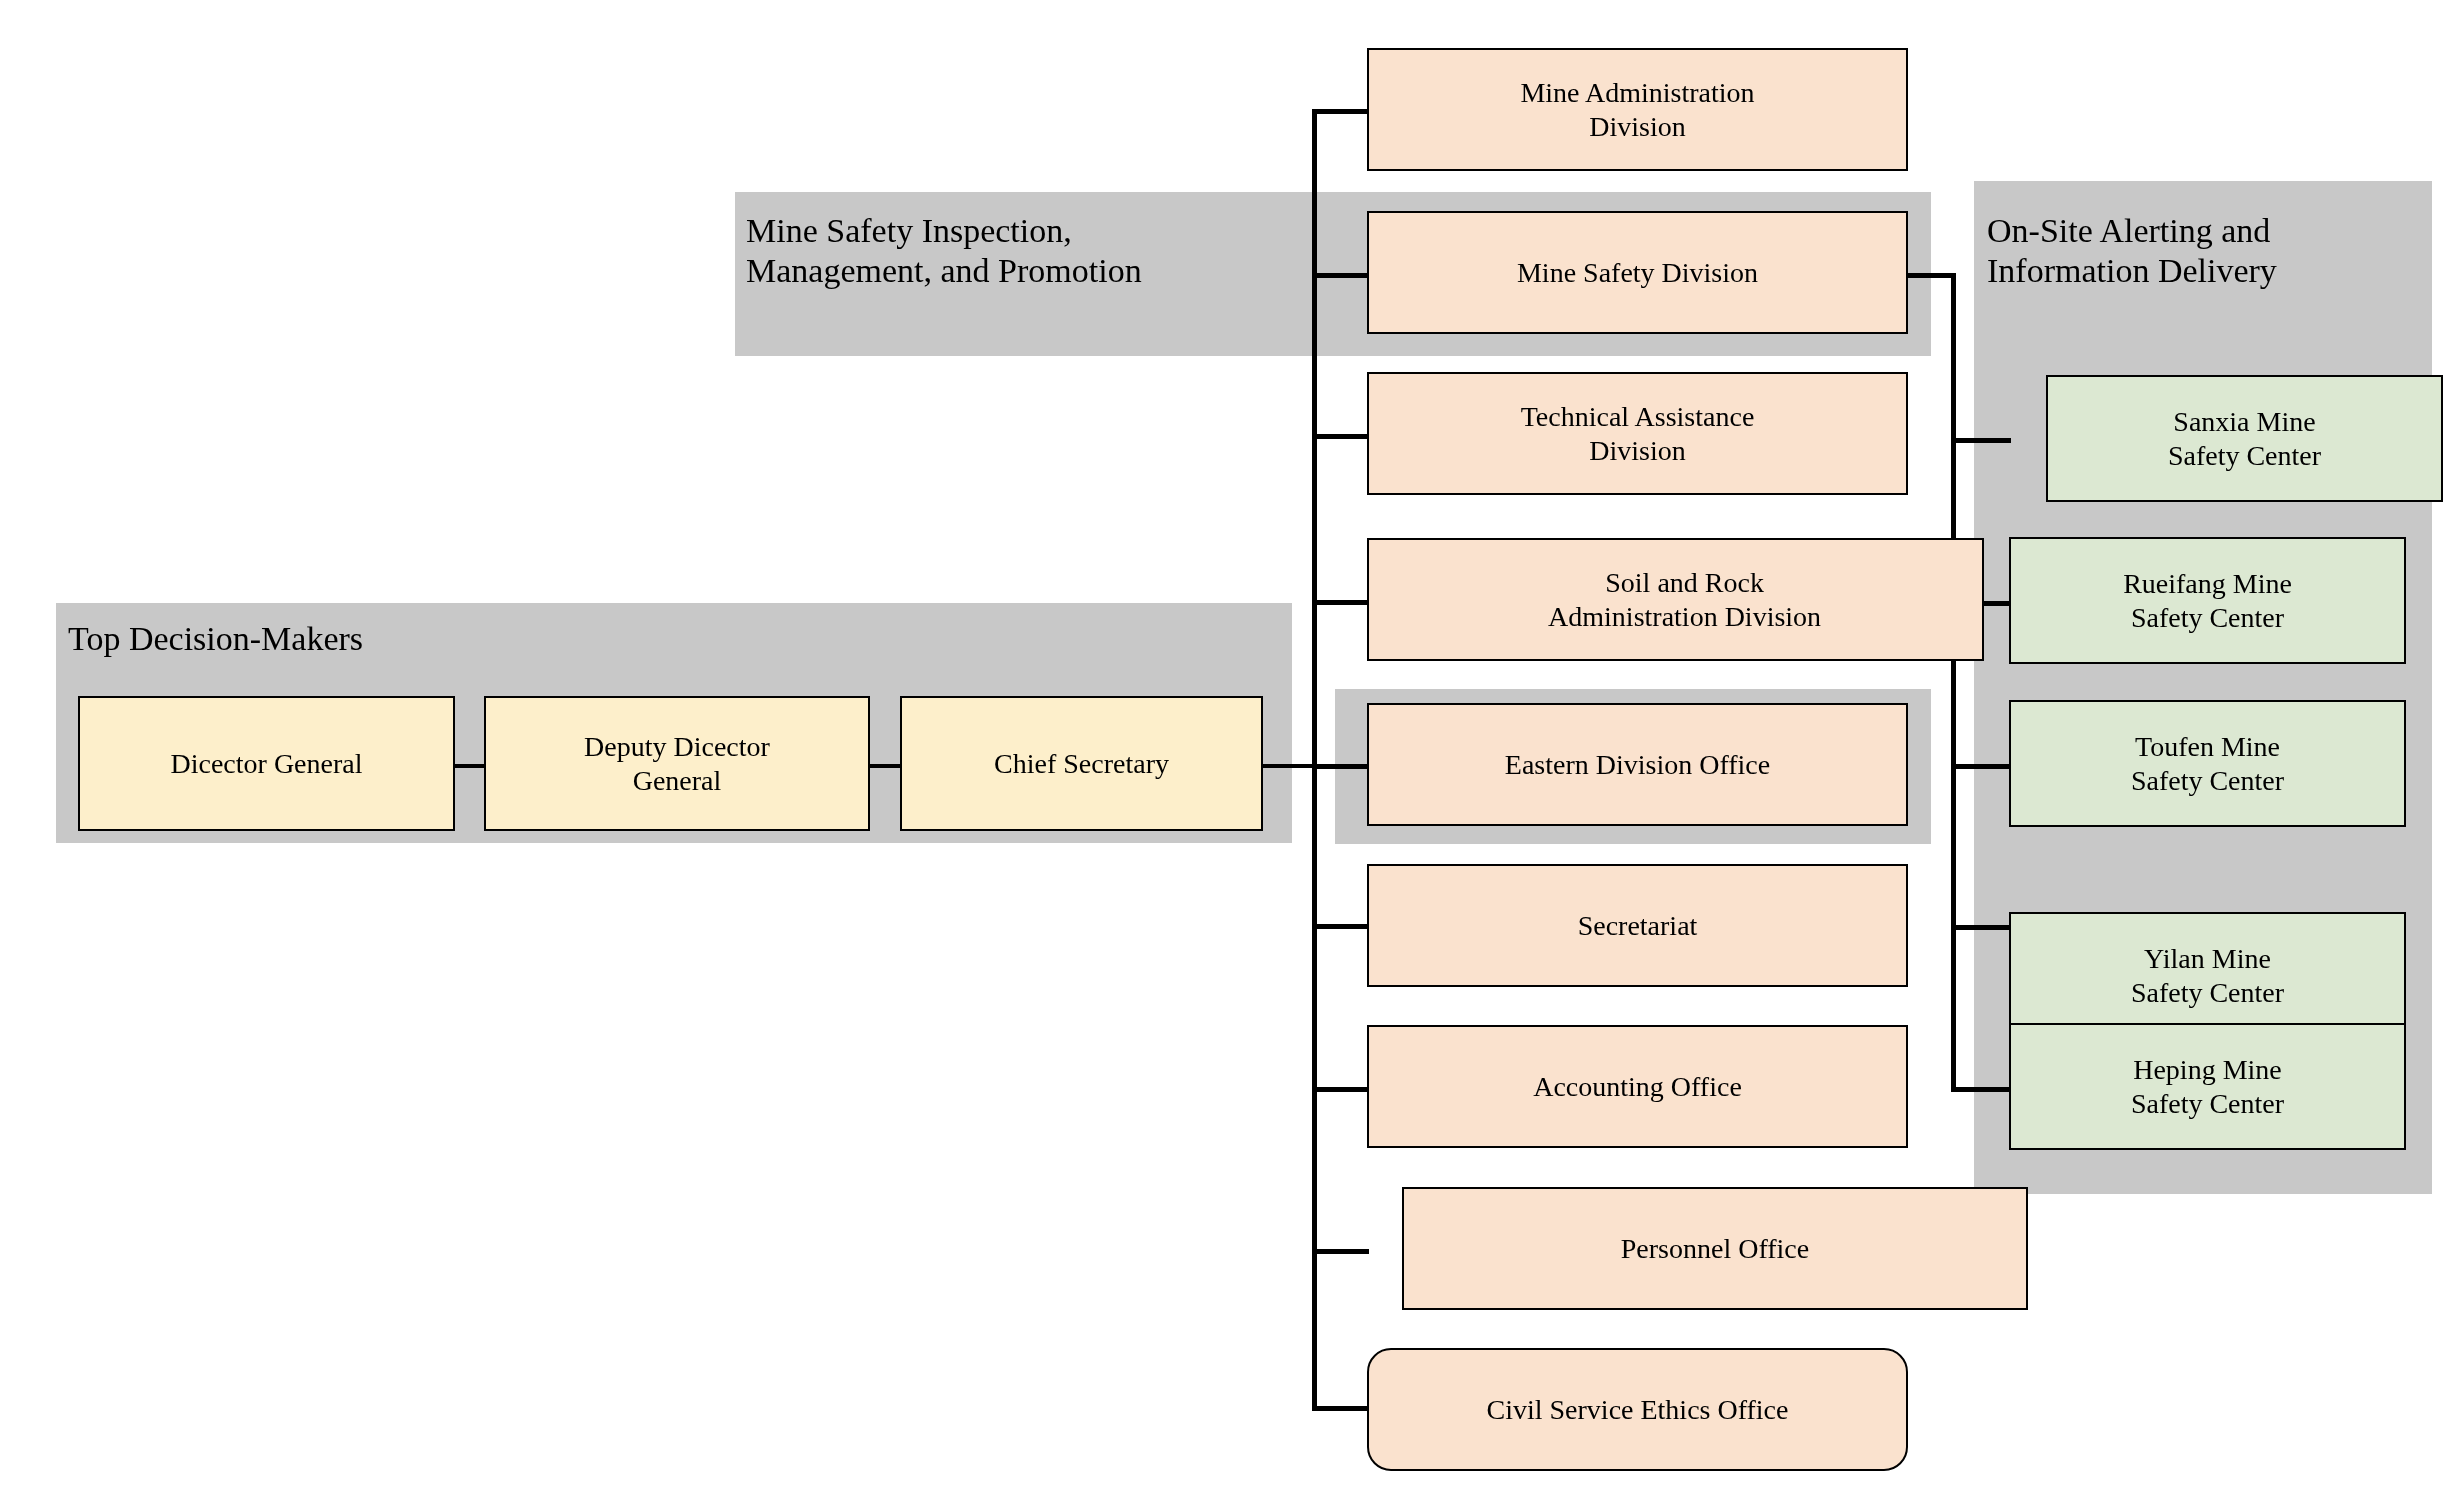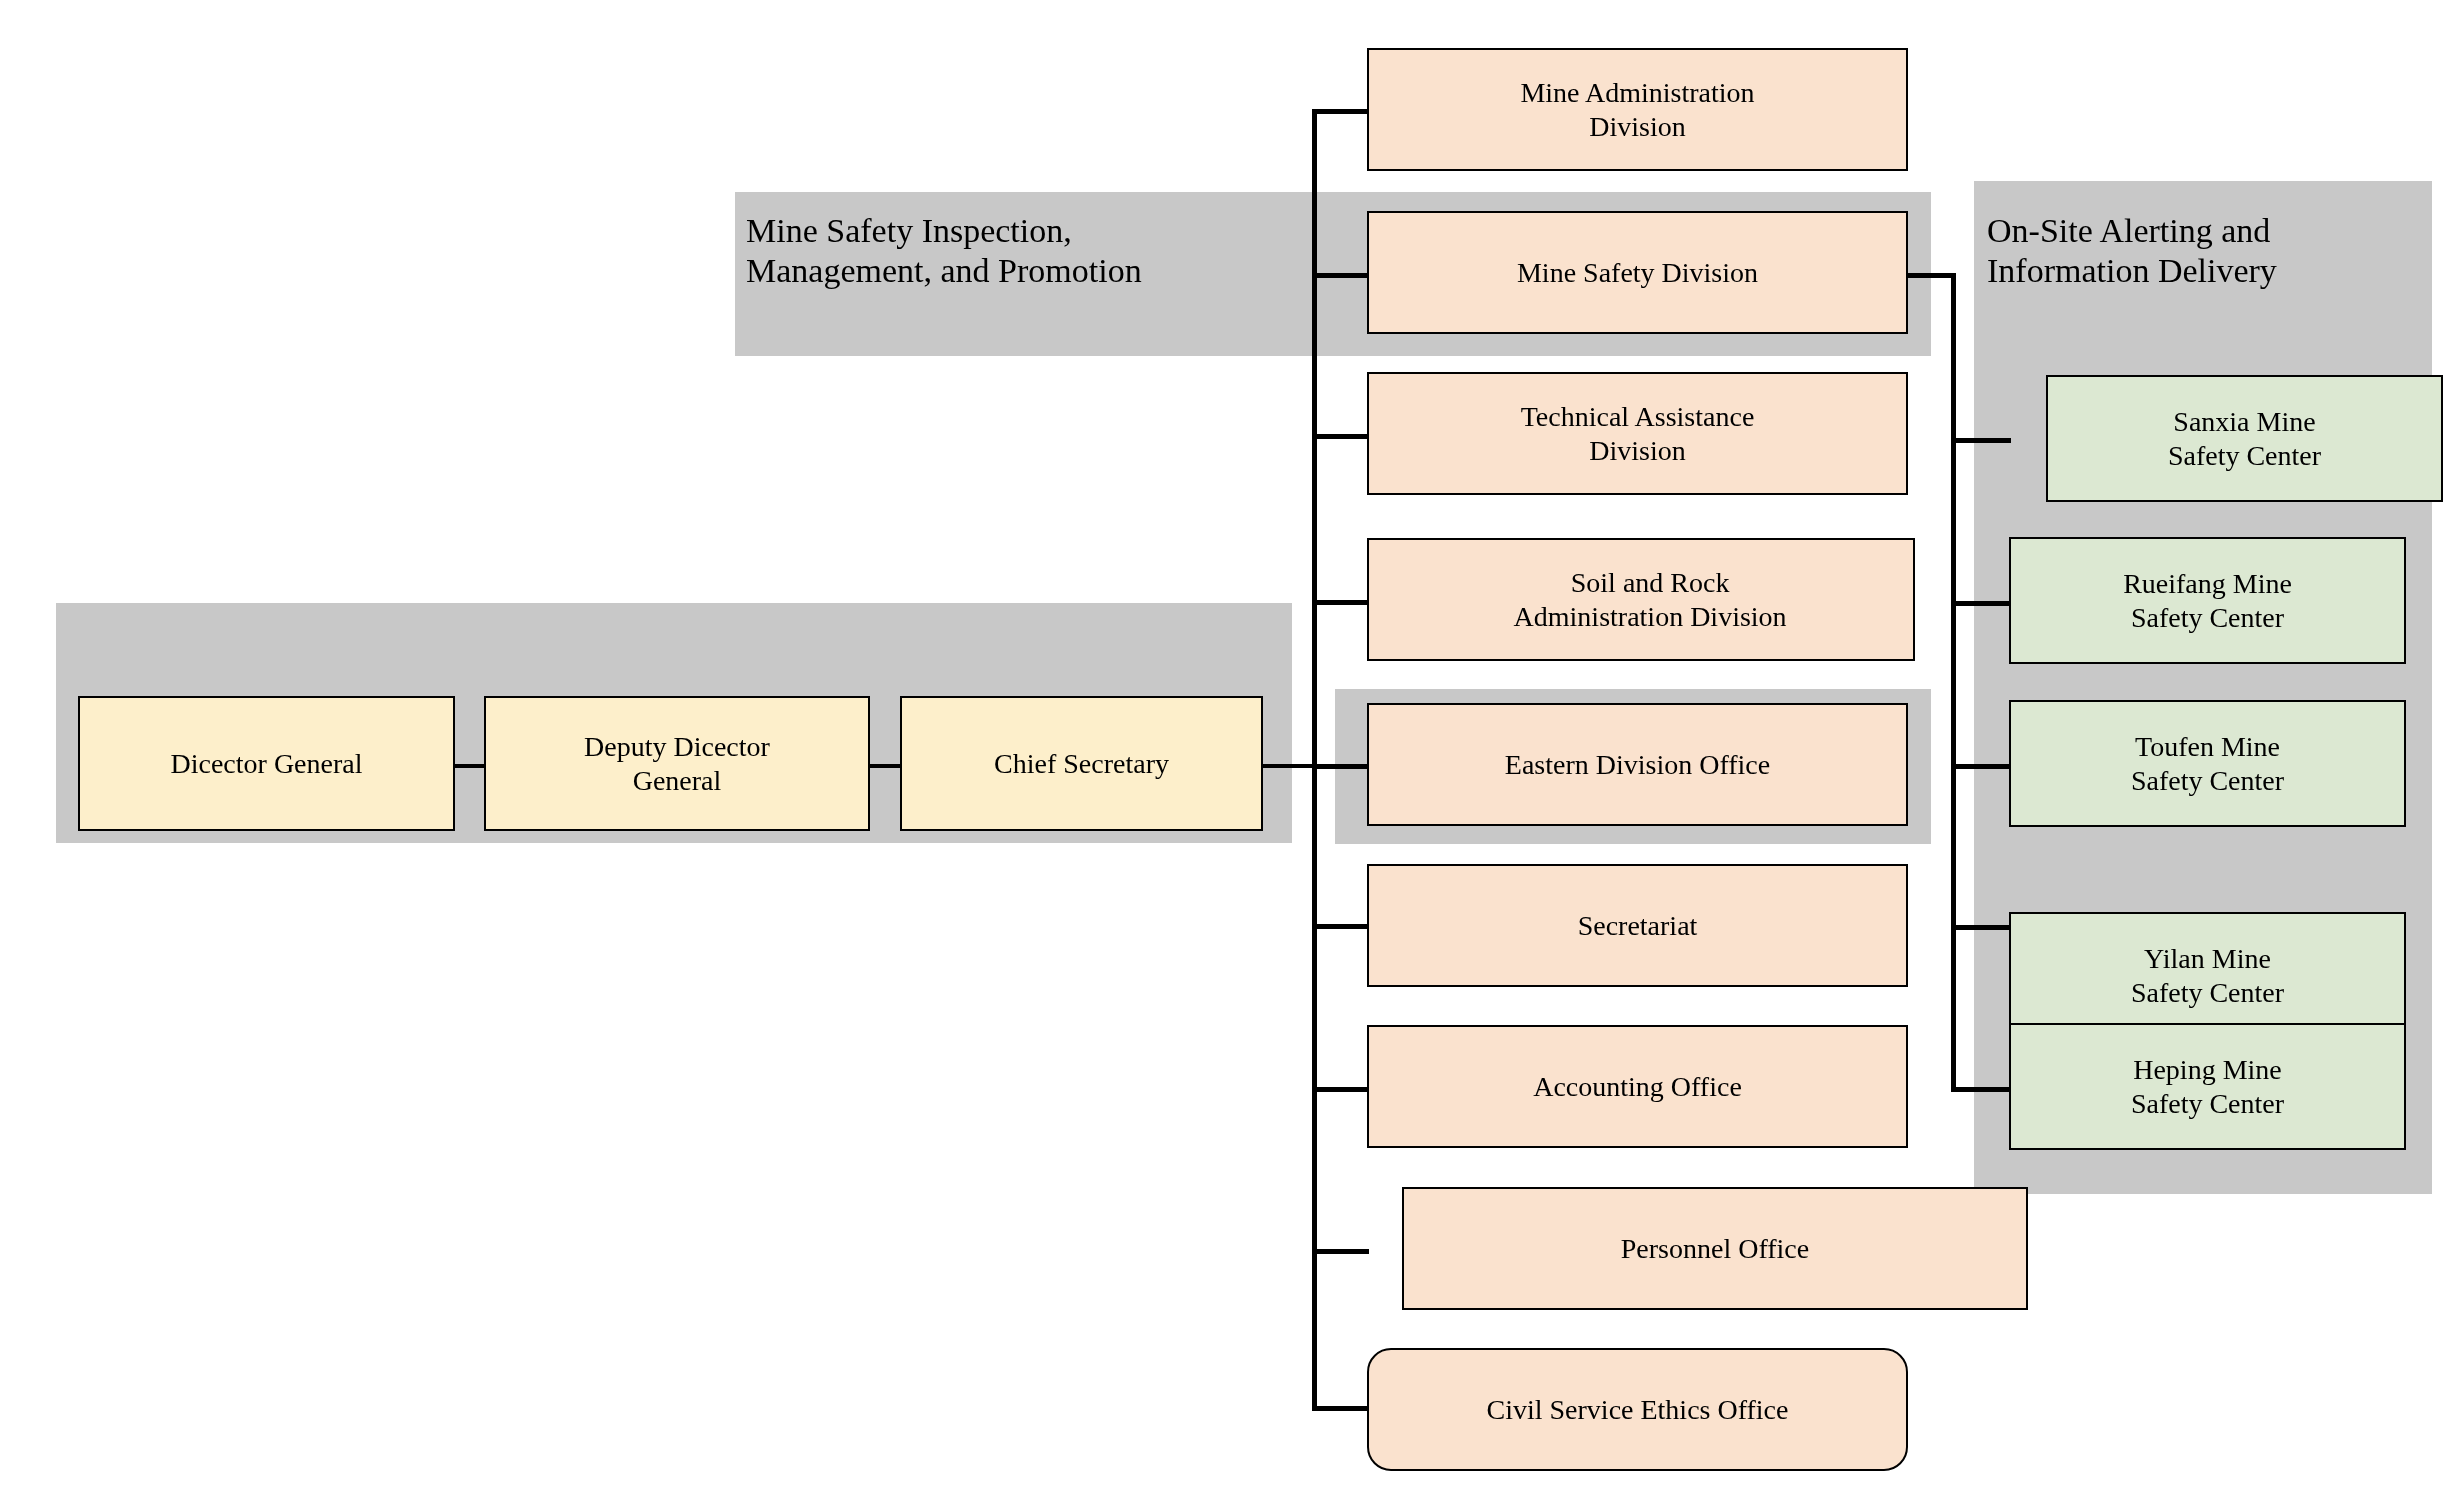--- a/index.html
+++ b/index.html
@@ -63,20 +63,21 @@
   <div class="group-title" style="left:746px; top:211px; width:558px;">Mine Safety Inspection,
 Management, and Promotion</div>
 
   <div class="group-panel" style="left:1974px; top:181px; width:458px; height:1013px;"></div>
   <div class="group-title" style="left:1987px; top:211px; width:434px;">On-Site Alerting and
 Information Delivery</div>
 
   <div class="group-panel" style="left:1335px; top:689px; width:596px; height:155px;"></div>
 
   <div class="group-panel" style="left:56px; top:603px; width:1236px; height:240px;"></div>
+  <div class="group-title" style="left:68px; top:619px; width:543px;">Top Decision-Makers</div>
 
   <div class="line vline" style="left:1312px; top:109px; height:1302px;"></div>
 
   <div class="line hline" style="left:1312px; top:109px; width:57px;"></div>
   <div class="line hline" style="left:1312px; top:273px; width:57px;"></div>
   <div class="line hline" style="left:1312px; top:434px; width:57px;"></div>
   <div class="line hline" style="left:1312px; top:600px; width:57px;"></div>
   <div class="line hline" style="left:1312px; top:764px; width:57px;"></div>
   <div class="line hline" style="left:1312px; top:924px; width:57px;"></div>
   <div class="line hline" style="left:1312px; top:1087px; width:57px;"></div>
@@ -98,21 +99,21 @@
   <div class="node cream" style="left:78px; top:696px; width:377px; height:135px;">Dicector General</div>
   <div class="node cream" style="left:484px; top:696px; width:386px; height:135px;">Deputy Dicector
 General</div>
   <div class="node cream" style="left:900px; top:696px; width:363px; height:135px;">Chief Secretary</div>
 
   <div class="node peach" style="left:1367px; top:48px; width:541px; height:123px;">Mine Administration
 Division</div>
   <div class="node peach" style="left:1367px; top:211px; width:541px; height:123px;">Mine Safety Division</div>
   <div class="node peach" style="left:1367px; top:372px; width:541px; height:123px;">Technical Assistance
 Division</div>
-  <div class="node peach" style="left:1367px; top:538px; width:548px; height:123px;padding-left:26px;">Soil and Rock
+  <div class="node peach" style="left:1367px; top:538px; width:617px; height:123px;padding-left:26px;">Soil and Rock
 Administration Division</div>
   <div class="node peach" style="left:1367px; top:703px; width:541px; height:123px;">Eastern Division Office</div>
   <div class="node peach" style="left:1367px; top:864px; width:541px; height:123px;">Secretariat</div>
   <div class="node peach" style="left:1367px; top:1025px; width:541px; height:123px;">Accounting Office</div>
   <div class="node peach" style="left:1402px; top:1187px; width:626px; height:123px;">Personnel Office</div>
   <div class="node peach" style="left:1367px; top:1348px; width:541px; height:123px;border-radius:24px;">Civil Service Ethics Office</div>
 
   <div class="node green" style="left:2009px; top:375px; width:397px; height:127px;margin-left:37px;">Sanxia Mine
 Safety Center</div>
   <div class="node green" style="left:2009px; top:537px; width:397px; height:127px;">Rueifang Mine

